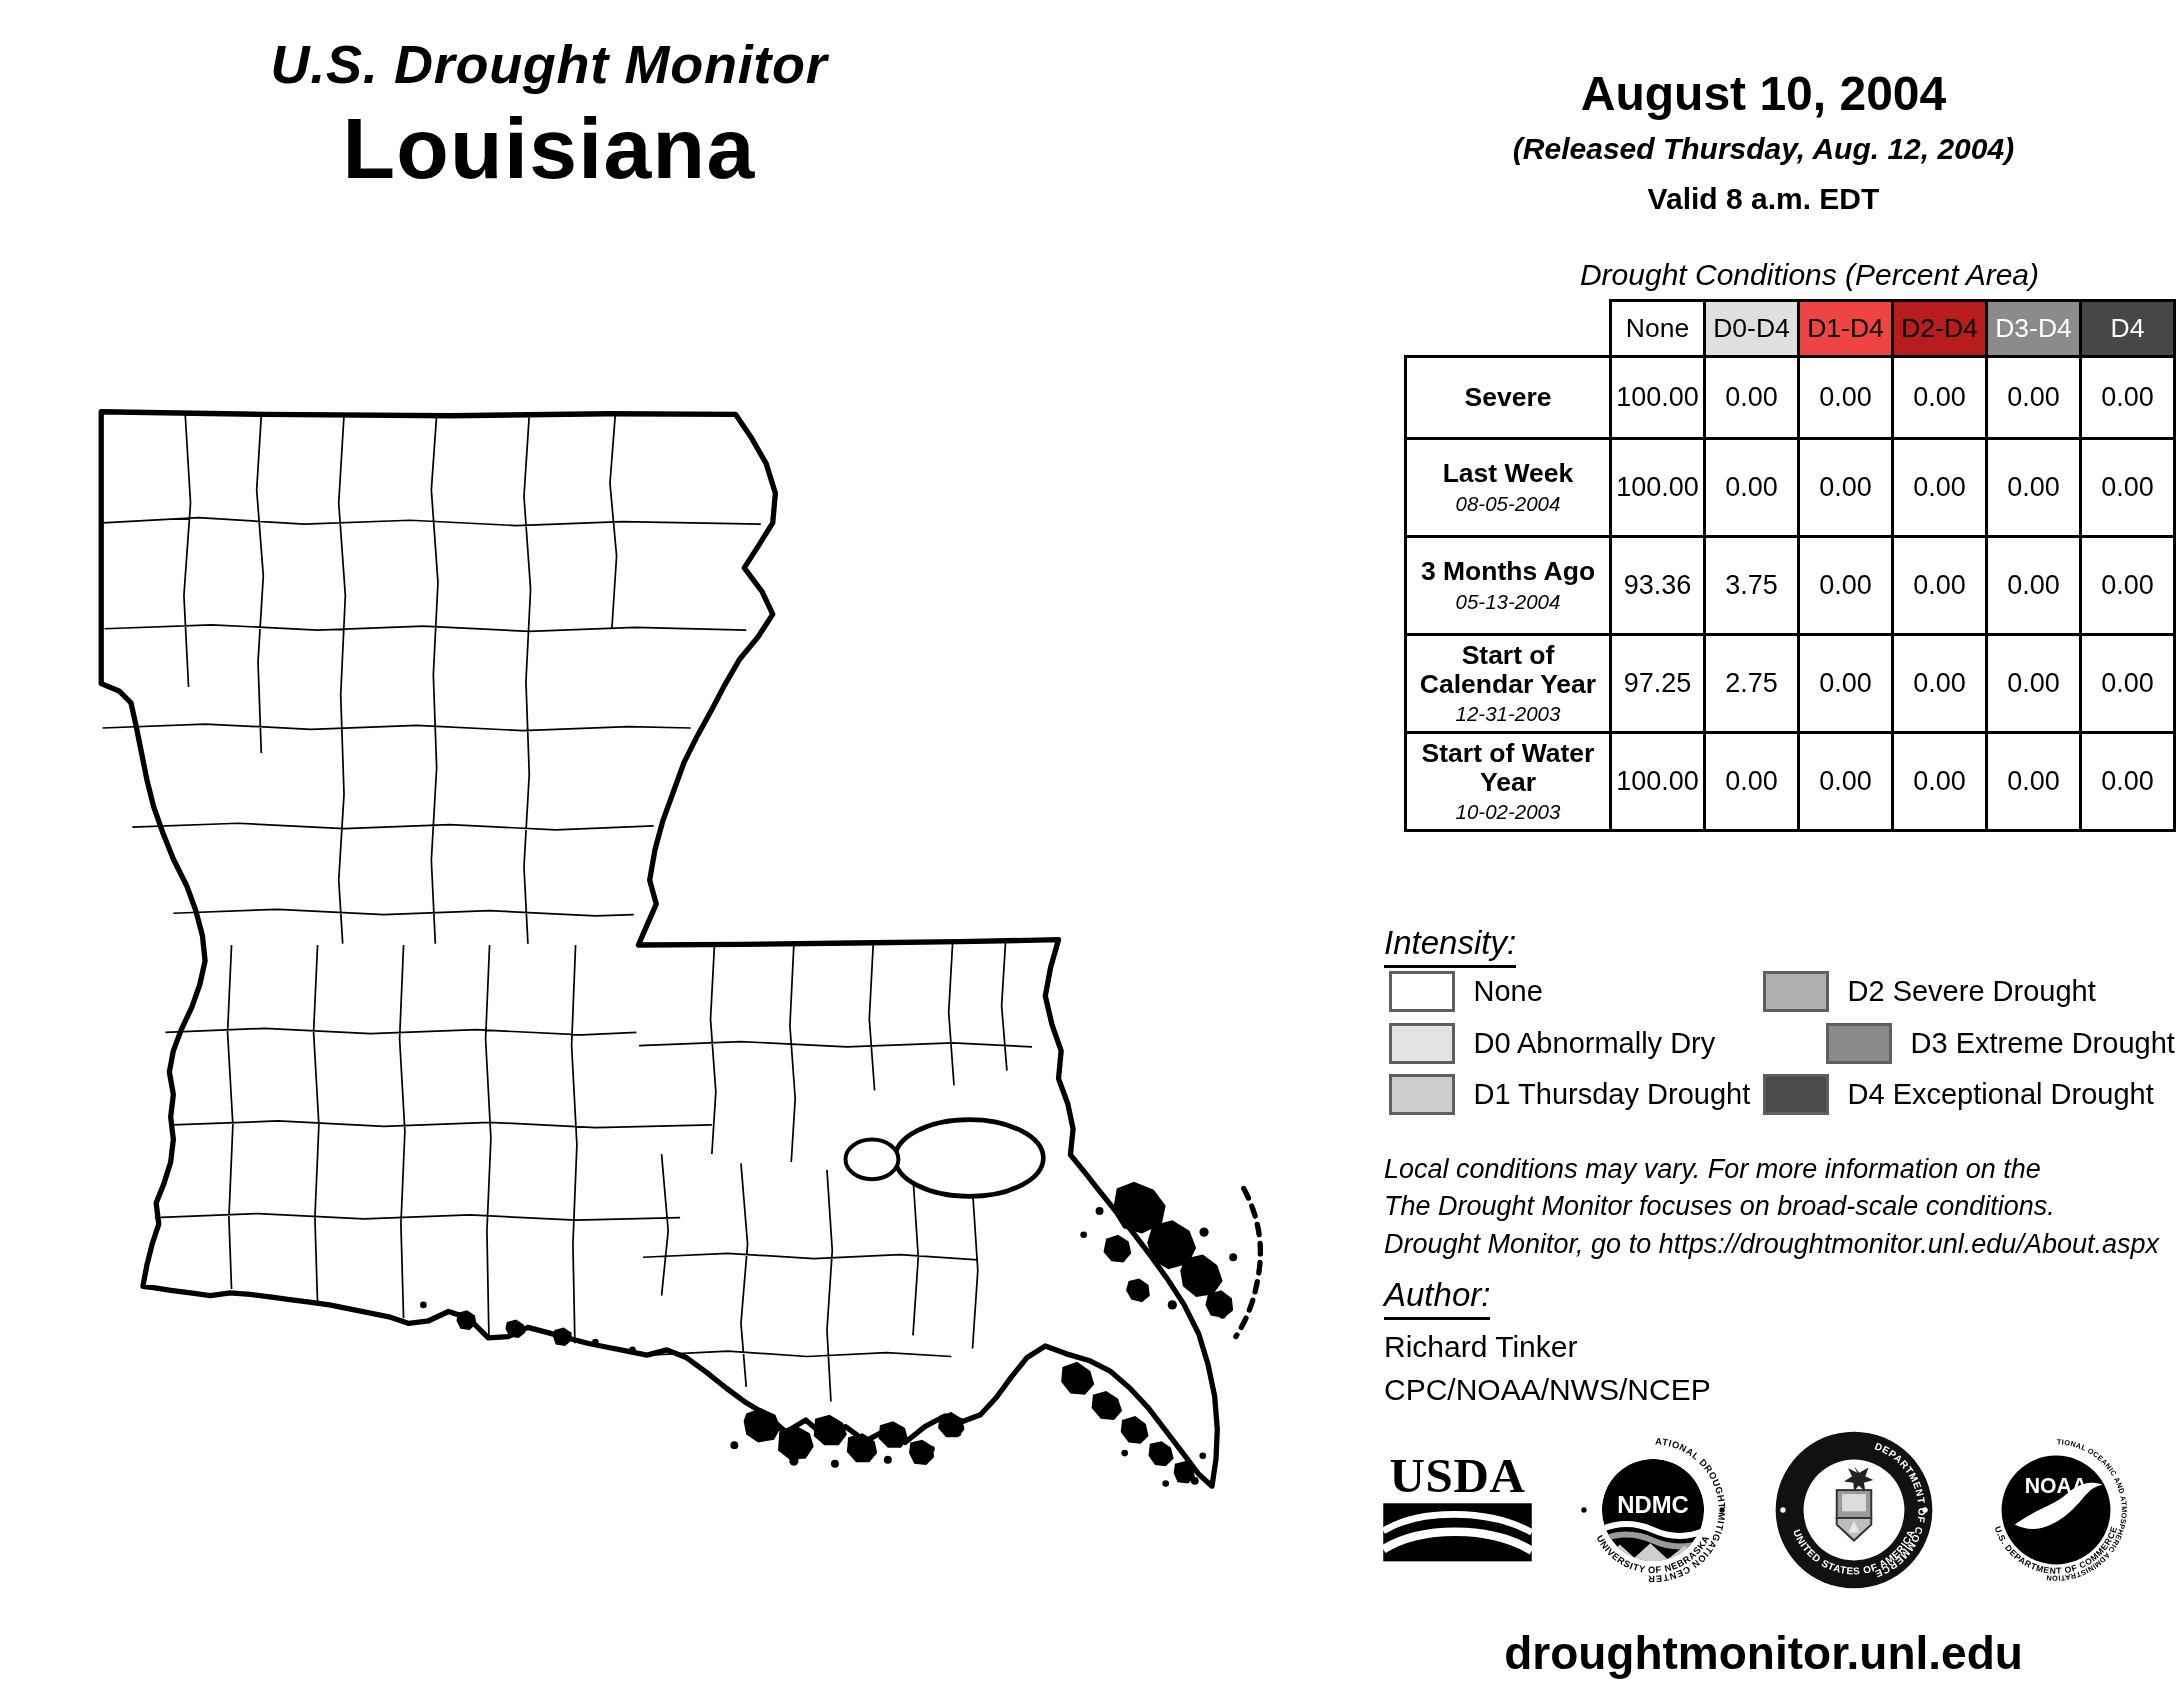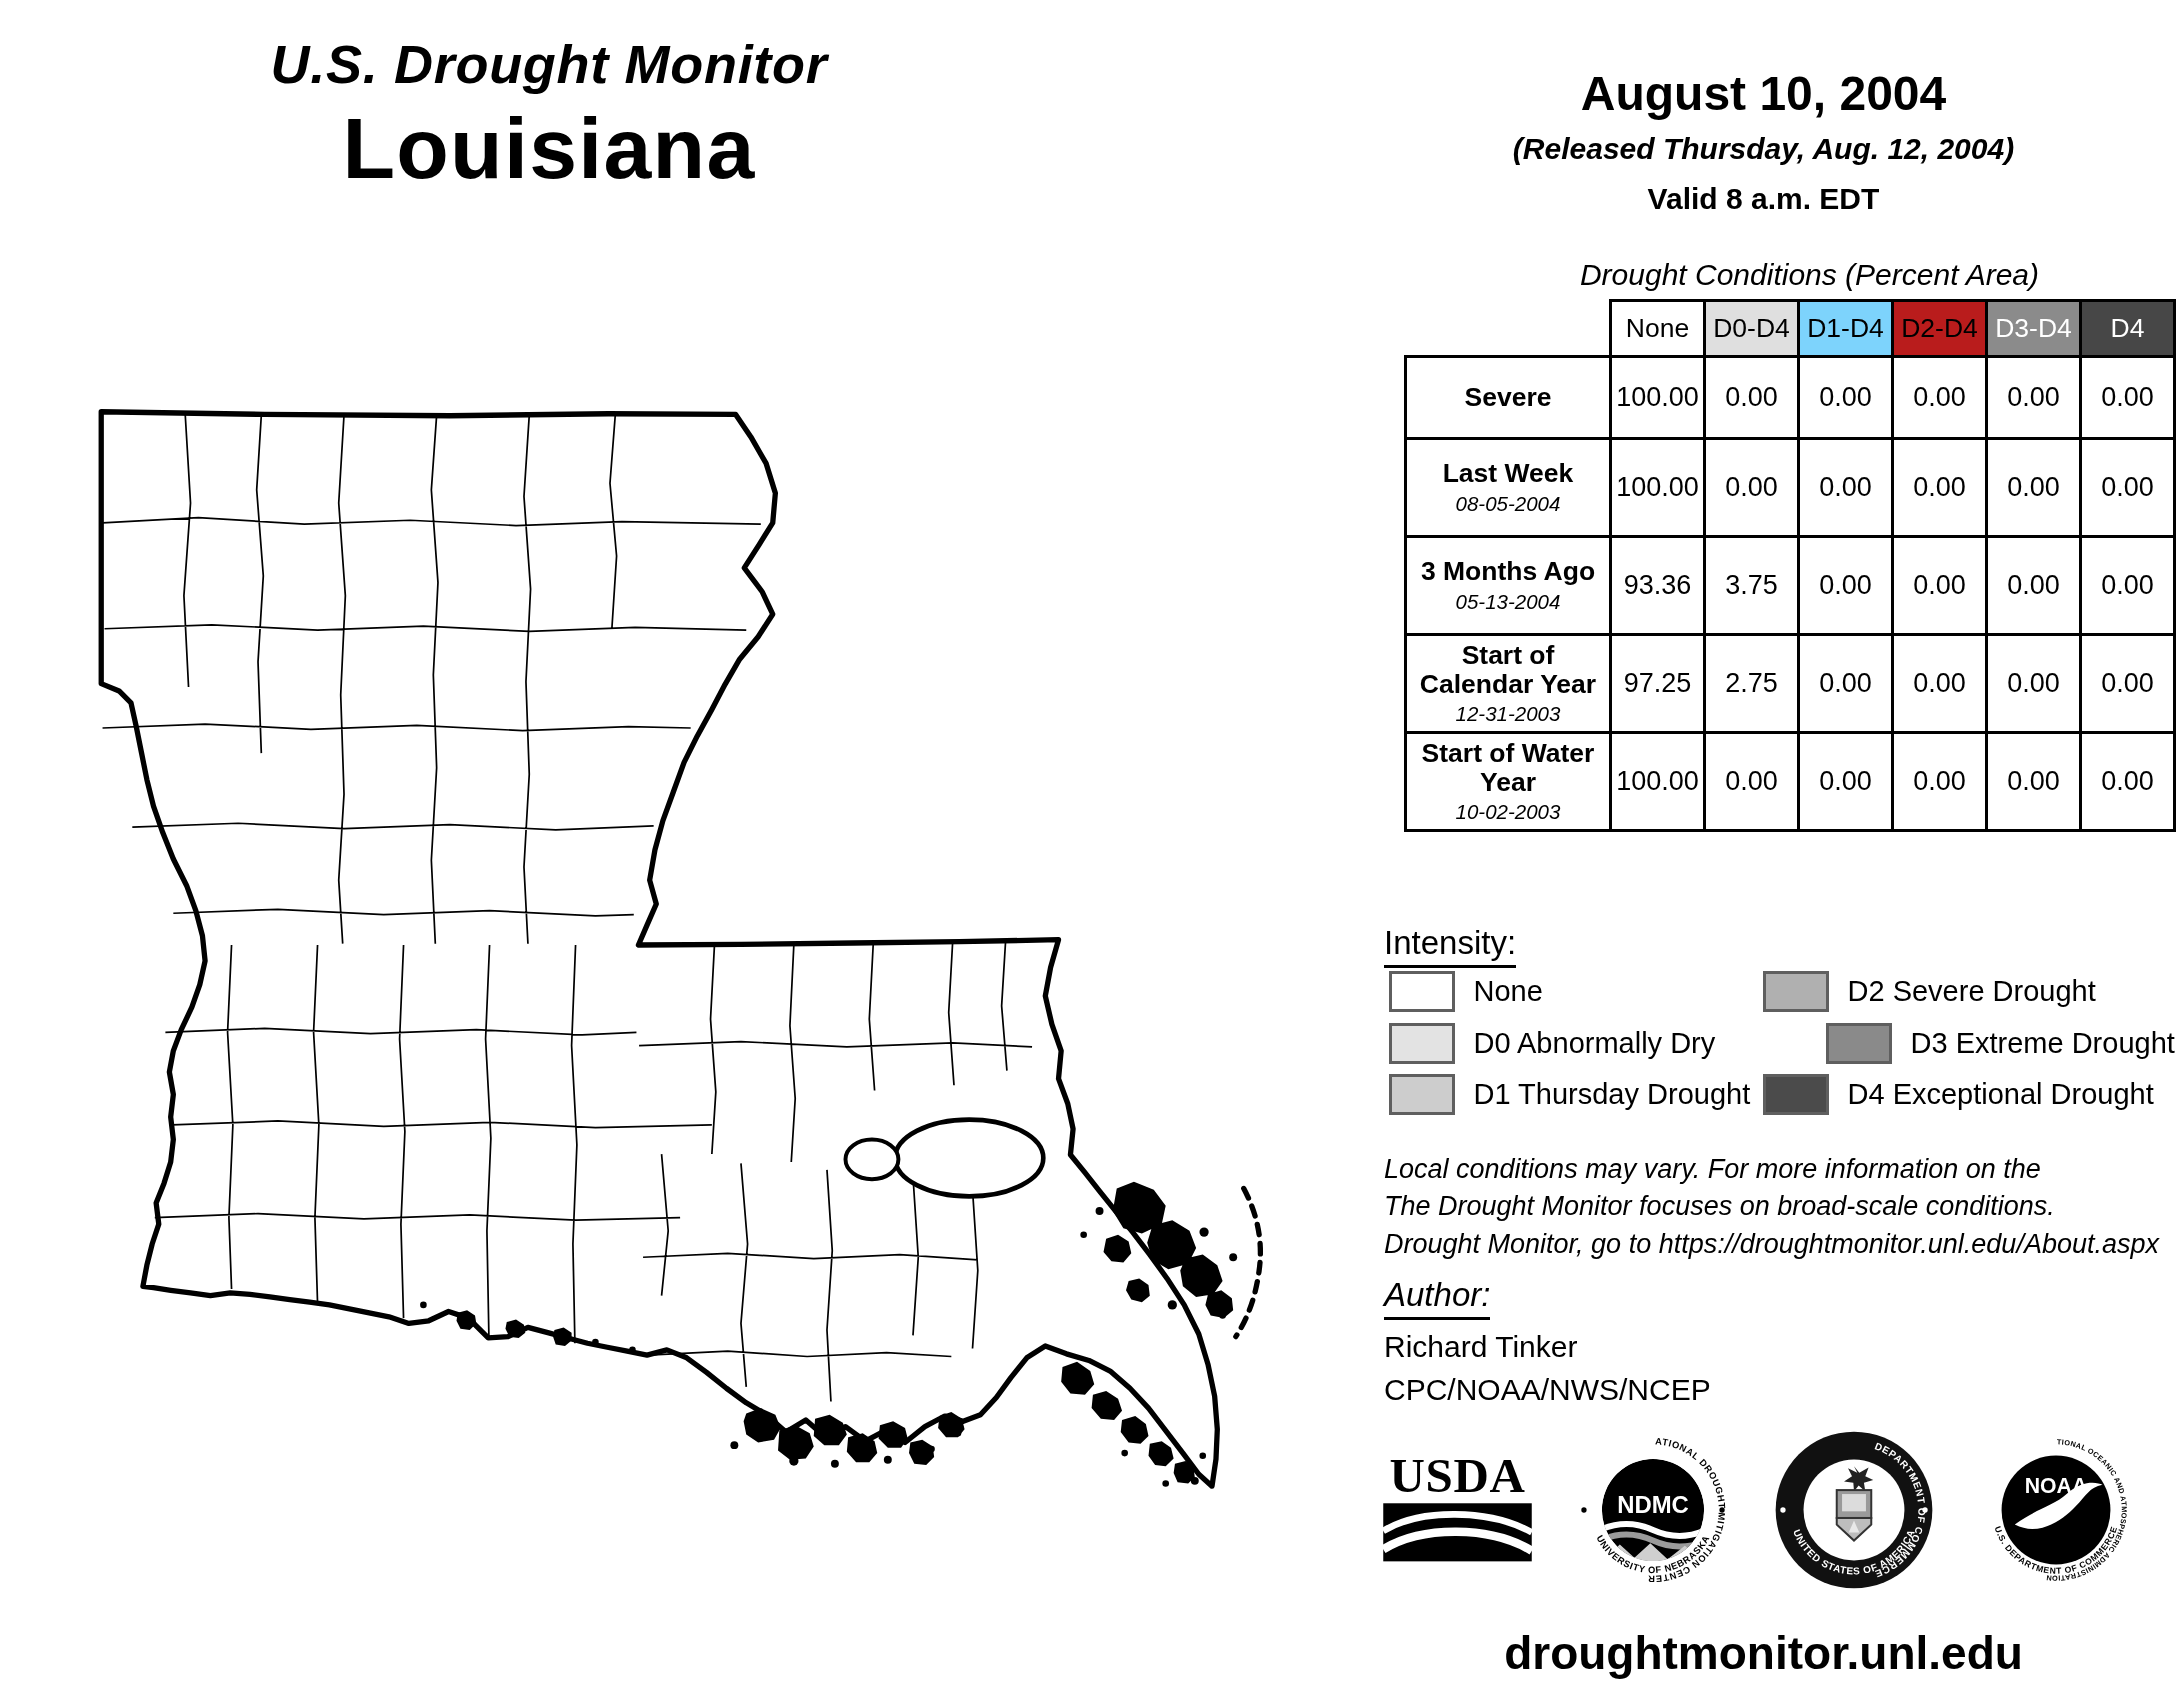--- a/index.html
+++ b/index.html
@@ -26,21 +26,21 @@
   table.dm .hcell{width:91px;height:53px;text-align:center;font-size:26.5px;font-weight:normal;}
   table.dm .hcell.light{color:#fff;}
   table.dm td.val{width:91px;text-align:center;font-size:27px;}
   table.dm th.rl{width:202px;text-align:center;vertical-align:middle;}
   table.dm tr.r0 td,table.dm tr.r0 th.rl{height:79px;}
   table.dm tr.rr td,table.dm tr.rr th.rl{height:95px;}
   .rlabel{font-size:26.5px;font-weight:bold;line-height:1.12;}
   .rdate{font-size:20.5px;font-style:italic;font-weight:normal;margin-top:2.6px;}
 
   
-  .intensity-head{position:absolute;left:1384px;top:924px;font-size:33px;
+  .intensity-head{position:absolute;left:1384px;top:924px;font-size:33px;font-style:italic;
                   border-bottom:3.3px solid #000;padding-bottom:2.6px;}
   .legend-item{position:absolute;display:flex;align-items:center;}
   .swatch{width:66px;height:41px;border:3.3px solid #5f5f5f;box-sizing:border-box;flex:none;}
   .legend-label{font-size:29px;margin-left:18.5px;white-space:nowrap;}
 
   
   .disclaimer{position:absolute;left:1384px;top:1151px;width:787px;font-size:27px;
               font-style:italic;line-height:1.38;}
   .author-head{position:absolute;left:1384px;top:1276px;font-size:33px;font-style:italic;
                border-bottom:3.3px solid #000;padding-bottom:2.6px;}
@@ -77,21 +77,21 @@
   </div>
 
   <div class="table-title">Drought Conditions (Percent Area)</div>
 
   <table class="dm">
     <tbody>
         <tr>
       <th class="corner"></th>
       <th class="hcell" style="background-color: rgb(255, 255, 255);">None</th>
       <th class="hcell" style="background-color: rgb(223, 223, 223);">D0-D4</th>
-      <th class="hcell" style="background-color: #7dd3fc;">D1-D4</th>
+      <th class="hcell" style="background-color: #ef4444;">D1-D4</th>
       <th class="hcell" style="background-color: #b91c1c;">D2-D4</th>
       <th class="hcell light" style="background-color: rgb(139, 139, 139);">D3-D4</th>
       <th class="hcell light" style="background-color: rgb(71, 71, 71);">D4</th>
     </tr>
     <tr class="r0">
       <th class="rl">
             <div class="rlabel">Severe</div>
           </th>
       <td class="val">100.00</td>
       <td class="val">0.00</td>

